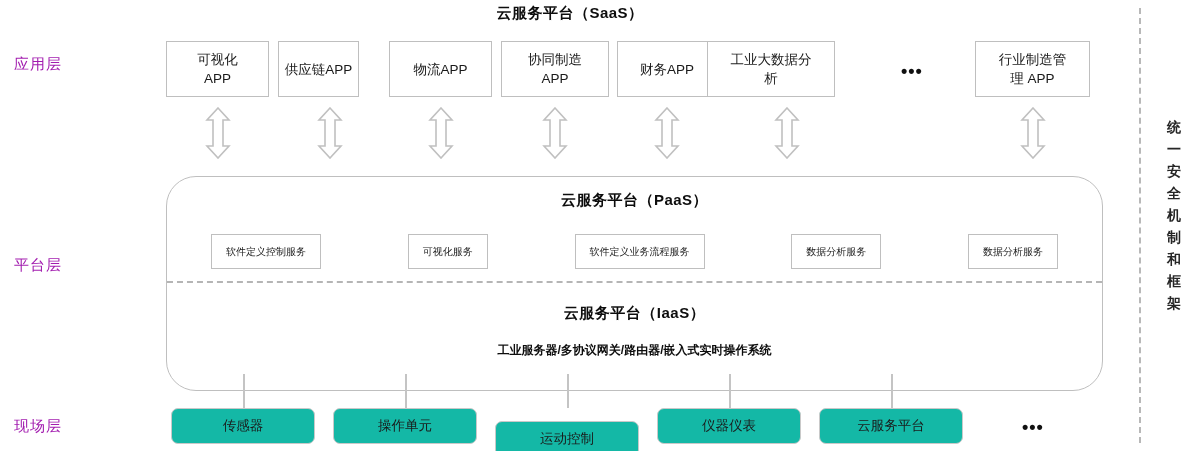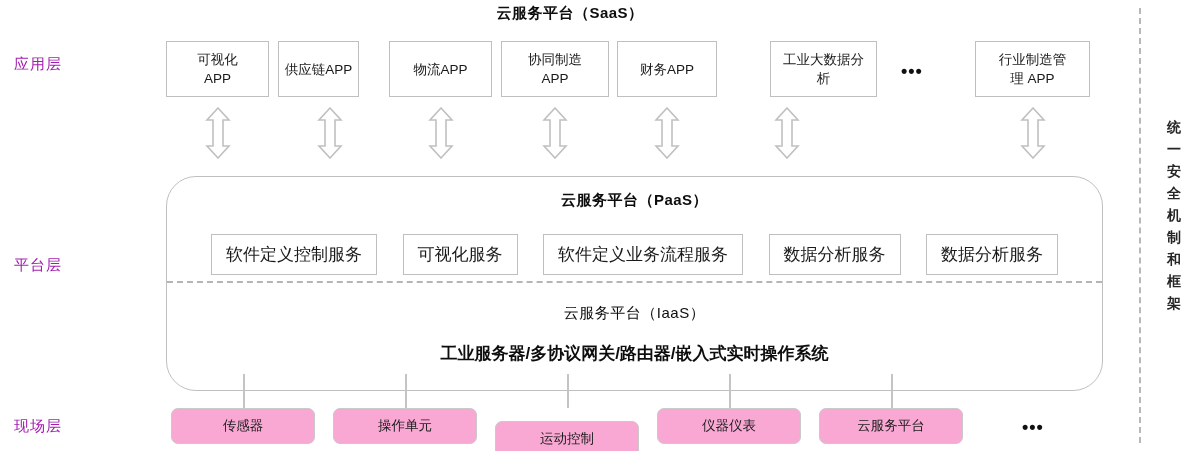--- a/index.html
+++ b/index.html
@@ -108,75 +108,75 @@
     right: 44px;
     display: flex;
     justify-content: space-between;
     align-items: center;
     gap: 10px;
   }
   .svc-box {
     border: 1px solid #bfbfbf;
     background: #ffffff;
     box-sizing: border-box;
-    height: 41px;
+    height: 35px;
     display: flex;
     align-items: center;
     justify-content: center;
-    font-size: 17px;
+    font-size: 10px;
     color: #1a1a1a;
     padding: 0 14px;
     white-space: nowrap;
   }
   #paas-iaas-divider {
     position: absolute;
     left: 0;
     right: 0;
     top: 104px;
     border-top: 2px dashed #b5b5b5;
   }
   .iaas-title {
     position: absolute;
     top: 127px;
     left: 0;
     right: 0;
     text-align: center;
     font-size: 15px;
-    font-weight: normal;
+    font-weight: bold;
     color: #0d0d0d;
     letter-spacing: 0.5px;
   }
   .iaas-sub {
     position: absolute;
     top: 165px;
     left: 0;
     right: 0;
     text-align: center;
-    font-size: 17px;
+    font-size: 12px;
     font-weight: bold;
     color: #0d0d0d;
   }
 
   
   .stem {
     position: absolute;
     width: 2px;
     background: #c4c4c4;
     top: 374px;
     height: 34px;
   }
 
   
   .field-box {
     position: absolute;
     top: 408px;
     height: 36px;
     border: 1px solid #c9c9c9;
     border-radius: 7px;
-    background: #f9a8d4;
+    background: #14b8a6;
     box-sizing: border-box;
     display: flex;
     align-items: center;
     justify-content: center;
     font-size: 13.5px;
     color: #1a1a1a;
   }
 
   
   #security-rail {
@@ -237,21 +237,21 @@
       <div>APP</div>
     </div>
   </div>
 
   <div class="app-box" style="left:617px; width:100px;">
     <div>
       <div>财务APP</div>
     </div>
   </div>
 
-  <div class="app-box" style="left:770px; width:107px;">
+  <div class="app-box" style="left:707px; width:128px;">
     <div>
       <div>工业大数据分</div>
       <div>析</div>
     </div>
   </div>
 
   <div class="app-box" style="left:975px; width:115px;">
     <div>
       <div>行业制造管</div>
       <div>理 APP</div>

